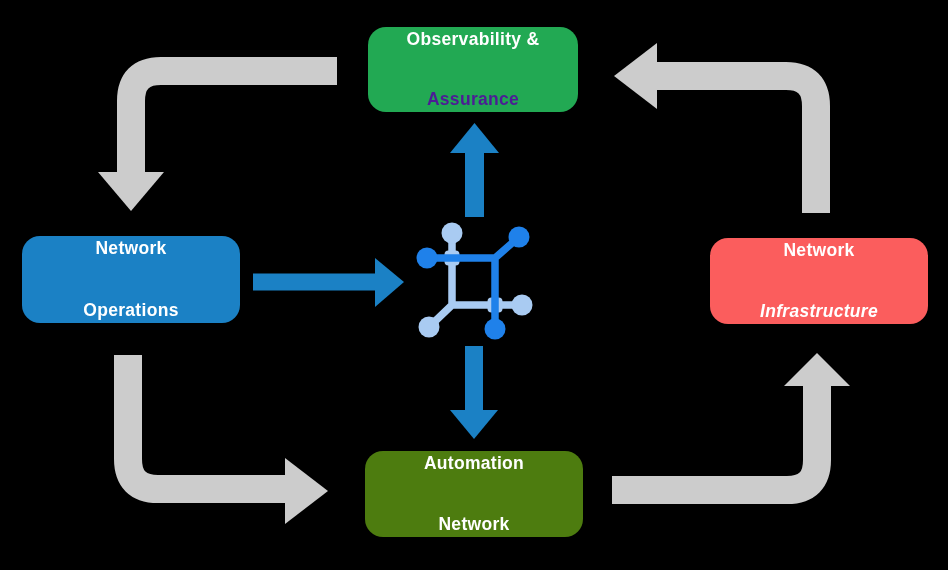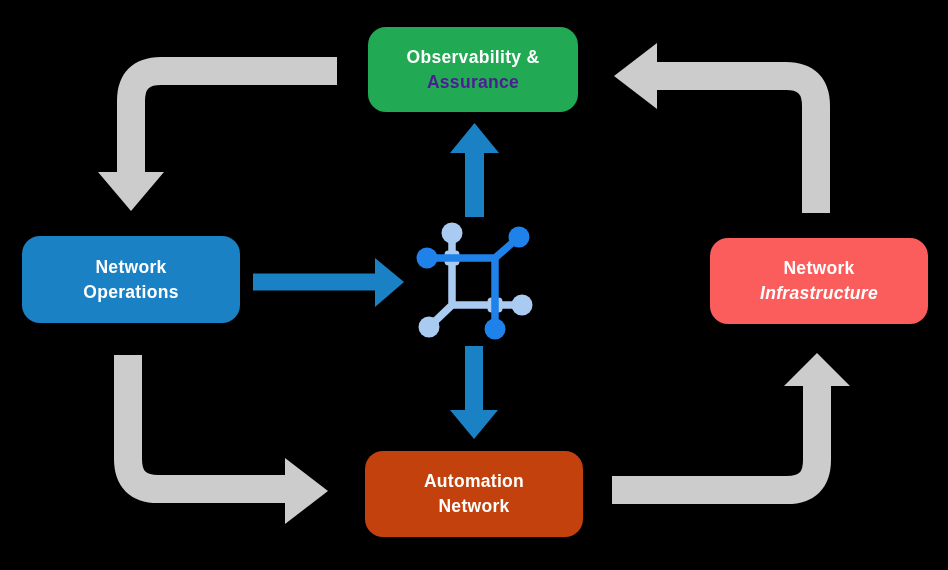--- a/index.html
+++ b/index.html
@@ -18,21 +18,21 @@
     position: absolute;
     left: 0;
     top: 0;
   }
   .node {
     position: absolute;
     border-radius: 18px;
     display: flex;
     flex-direction: column;
     align-items: center;
-    justify-content: center;
+    justify-content: space-between;
     text-align: center;
     font-size: 17.5px;
     font-weight: 700;
     letter-spacing: 0.3px;
     line-height: 1.42;
   }
   .node span { display: block; }
   .node-observability { left: 368px; top: 27px;  width: 210px; height: 85px; }
   .node-operations    { left: 22px;  top: 236px; width: 218px; height: 87px; }
   .node-infrastructure{ left: 710px; top: 238px; width: 218px; height: 86px; }
@@ -104,18 +104,18 @@
   <div class="node node-operations" style="background-color: rgb(27, 129, 197);">
     <span style="color: rgb(255, 255, 255);">Network</span>
     <span style="color: #ffffff;">Operations</span>
   </div>
 
   <div class="node node-infrastructure" style="background-color: rgb(251, 93, 93);">
     <span style="color: rgb(255, 255, 255);">Network</span>
     <span style="color: rgb(255, 255, 255); font-style: italic;">Infrastructure</span>
   </div>
 
-  <div class="node node-automation" style="background-color: #c2410c;">
+  <div class="node node-automation" style="background-color: #4d7c0f;">
     <span style="color: rgb(255, 255, 255);">Automation</span>
     <span style="color: rgb(255, 255, 255);">Network</span>
   </div>
 
 </div>
 
 </body></html>

